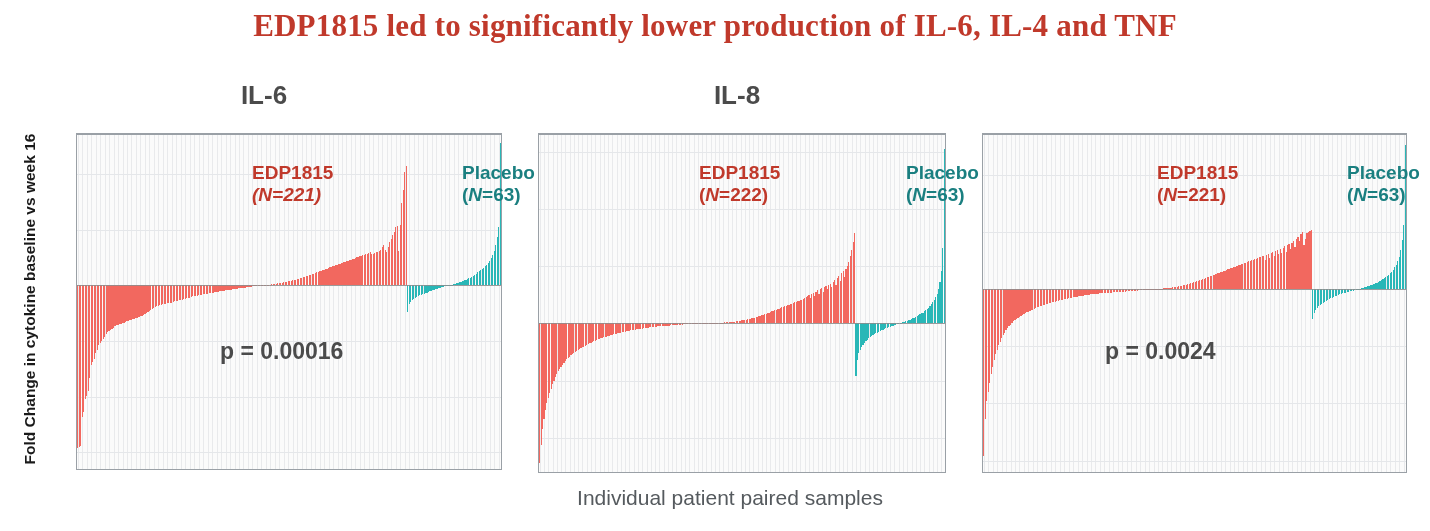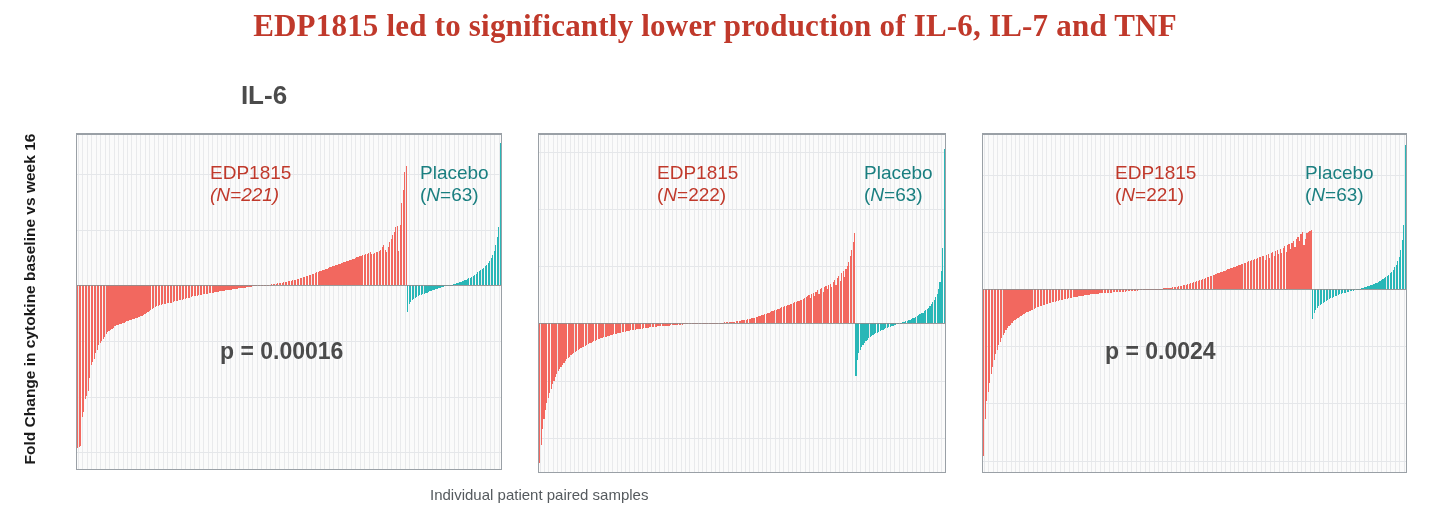--- a/index.html
+++ b/index.html
@@ -39,21 +39,22 @@
     font-weight: bold;
     color: #1a1a1a;
     white-space: nowrap;
   }
 
   
   #x-axis-caption {
     position: absolute;
     left: 430px; top: 486px;
     width: 600px;
-    font-size: 15px;
+    text-align: center;
+    font-size: 21px;
     color: #555a5e;
     white-space: nowrap;
   }
 
   
   .panel {
     position: absolute;
     top: 80px;
     height: 400px;
   }
@@ -123,39 +124,40 @@
     height: 4px;
     background-image: linear-gradient(to right, #777 1px, transparent 1px);
     background-size: 7px 4px;
     background-repeat: repeat-x;
     opacity: .75;
   }
 
   
   .grp-label {
     position: absolute;
-    font-weight: normal;
+    font-weight: bold;
     line-height: 1.18;
     white-space: nowrap;
+    margin-left: 42px;
   }
   .grp-label.tx { color: #C0392B; }
   .grp-label.pb { color: #1A7F80; }
   .grp-label .nrow i { font-style: italic; }
 
   .pval {
     position: absolute;
     font-weight: bold;
     color: #4b4b4b;
     white-space: nowrap;
   }
 </style>
 </head>
 <body>
 
-<div id="slide-title">EDP1815 led to significantly lower production of IL-6, IL-7 and TNF</div>
+<div id="slide-title">EDP1815 led to significantly lower production of IL-6, IL-4 and TNF</div>
 
 <div id="y-axis-caption">Fold Change in cytokine baseline vs week 16</div>
 <div id="x-axis-caption">Individual patient paired samples</div>
 
 <div class="panel" id="panel-0" style="left:14px; width:500px;">
   <div class="panel-title" style="top:0px;">IL-6</div>
   <div class="plot-frame" id="plot-0" style="left:62px; top:53px; width:426px; height:337px;">
     <div class="plot-inner" id="inner-0">
         <div class="vgrid" style="left: 0.746479px;"></div>
         <div class="vgrid" style="left: 5.22535px;"></div>
@@ -557,20 +559,21 @@
     <div class="nrow"><i>(<i>N</i>=221)</i></div>
   </div>
   <div class="grp-label pb" style="left:406px; top:82px; font-size:19px;">
     <div>Placebo</div>
     <div class="nrow">(<i>N</i>=63)</div>
   </div>
   <div class="pval" style="left:206px; top:258px; font-size:23px;">p = 0.00016</div>
 </div>
 
 <div class="panel" id="panel-1" style="left:514px; width:446px;">
+  <div class="panel-title" style="top:0px;">IL-8</div>
   <div class="plot-frame" id="plot-1" style="left:24px; top:53px; width:408px; height:340px;">
     <div class="plot-inner" id="inner-1">
         <div class="vgrid" style="left: 0.712281px;"></div>
         <div class="vgrid" style="left: 4.98596px;"></div>
         <div class="vgrid" style="left: 9.25965px;"></div>
         <div class="vgrid" style="left: 13.5333px;"></div>
         <div class="vgrid" style="left: 17.807px;"></div>
         <div class="vgrid" style="left: 22.0807px;"></div>
         <div class="vgrid" style="left: 26.3544px;"></div>
         <div class="vgrid" style="left: 30.6281px;"></div>

